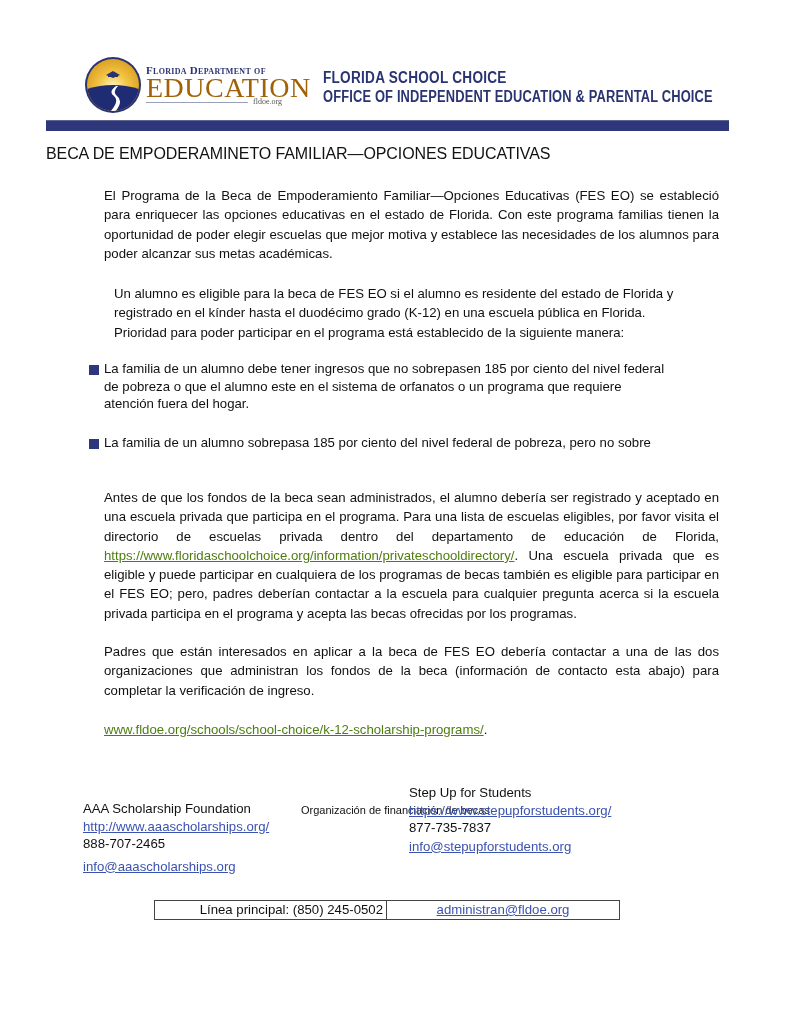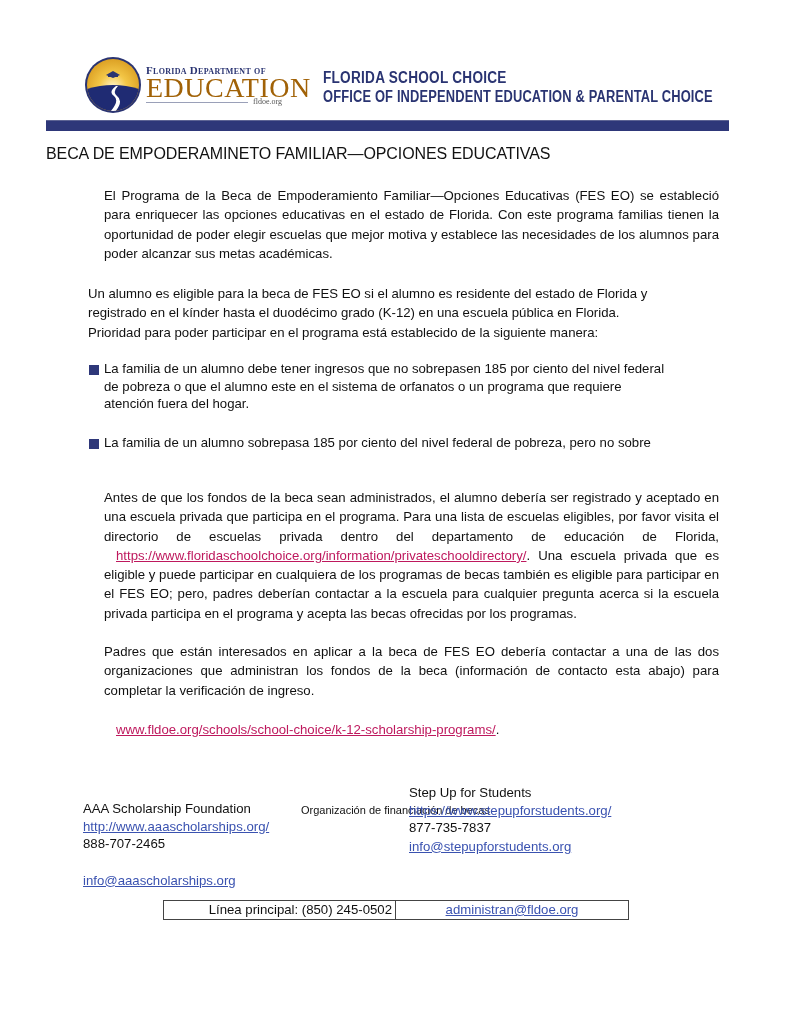--- a/index.html
+++ b/index.html
@@ -24,30 +24,30 @@
 
   .header-bar { position: absolute; left: 46px; top: 120px; width: 683px; height: 11px;
                 background: #2e3779; border-top: 1px solid #5e6494; box-sizing: border-box; }
 
   .doc-title { position: absolute; left: 46px; top: 145px; font-size: 16px; color: #111; white-space: nowrap;
                letter-spacing: -0.1px; }
 
   .para { position: absolute; font-size: 13.2px; line-height: 19.3px; color: #111; }
   .justify { text-align: justify; }
   .para p { margin: 0; }
-  a.link { color: #be185d; text-decoration: underline; margin-left: 12px; }
+  a.link { color: #4d7c0f; text-decoration: underline; }
   a.link2 { color: #3a52b0; text-decoration: underline; }
 
   .bullet { position: absolute; left: 89px; width: 10px; height: 10px; background: #2e3779; }
 
   .orgs-heading { position: absolute; top: 779px; left: 0; width: 791px; text-align: center; font-size: 11px; margin-top: 25px; }
   .org-col { position: absolute; font-size: 13.2px; line-height: 17.5px; }
   .org-name { font-weight: normal; }
 
-  .contact-box { position: absolute; left: 163px; top: 900px; width: 466px; height: 20px;
+  .contact-box { position: absolute; left: 154px; top: 900px; width: 466px; height: 20px;
                  border: 1px solid #444; box-sizing: border-box; display: flex; font-size: 13.2px; }
   .contact-left { width: 232px; border-right: 1px solid #444; text-align: right; padding-right: 3px;
                   box-sizing: border-box; line-height: 18px; }
   .contact-right { flex: 1; text-align: center; line-height: 18px; }
 </style>
 </head>
 <body>
 
 <div>
   <svg class="logo" viewBox="0 0 62 58">
@@ -84,21 +84,21 @@
 
   <div class="header-bar"></div>
 </div>
 
 <div class="doc-title">BECA DE EMPODERAMINETO FAMILIAR—OPCIONES EDUCATIVAS</div>
 
 <div class="para justify" style="left:104px; top:186px; width:615px;">
   <p>El Programa de la Beca de Empoderamiento Familiar—Opciones Educativas (FES EO) se estableció para enriquecer las opciones educativas en el estado de Florida. Con este programa familias tienen la oportunidad de poder elegir escuelas que mejor motiva y establece las necesidades de los alumnos para poder alcanzar sus metas académicas.</p>
 </div>
 
-<div class="para" style="left:88px; top:284px; width:620px;">
+<div class="para" style="left:114px; top:284px; width:620px;">
   <p>Un alumno es eligible para la beca de FES EO si el alumno es residente del estado de Florida y</p>
   <p>registrado en el kínder hasta el duodécimo grado (K-12) en una escuela pública en Florida.</p>
   <p>Prioridad para poder participar en el programa está establecido de la siguiente manera:</p>
 </div>
 
 <div class="bullet" style="top:365px;"></div>
 <div class="para" style="left:104px; top:360px; width:625px; line-height:17.5px;">
   <p>La familia de un alumno debe tener ingresos que no sobrepasen 185 por ciento del nivel federal</p>
   <p>de pobreza o que el alumno este en el sistema de orfanatos o un programa que requiere</p>
   <p>atención fuera del hogar.</p>
@@ -123,21 +123,21 @@
 <div class="para" style="left:104px; top:720px; width:615px;">
   <p><a class="link" href="#">www.fldoe.org/schools/school-choice/k-12-scholarship-programs/</a><span>.</span></p>
 </div>
 
 <div class="orgs-heading">Organización de financiación de becas</div>
 
 <div class="org-col" style="left:83px; top:800px;">
   <div class="org-name">AAA Scholarship Foundation</div>
   <div><a class="link2" href="#">http://www.aaascholarships.org/</a></div>
   <div>888-707-2465</div>
-  <div style="margin-top:19px;"><a class="link2" href="#">info@aaascholarships.org</a></div>
+  <div style="margin-top:5px;"><a class="link2" href="#">info@aaascholarships.org</a></div>
 </div>
 
 <div class="org-col" style="left:409px; top:784px;">
   <div class="org-name">Step Up for Students</div>
   <div><a class="link2" href="#">https://www.stepupforstudents.org/</a></div>
   <div>877-735-7837</div>
   <div style="margin-top:1px;"><a class="link2" href="#">info@stepupforstudents.org</a></div>
 </div>
 
 <div class="contact-box">

